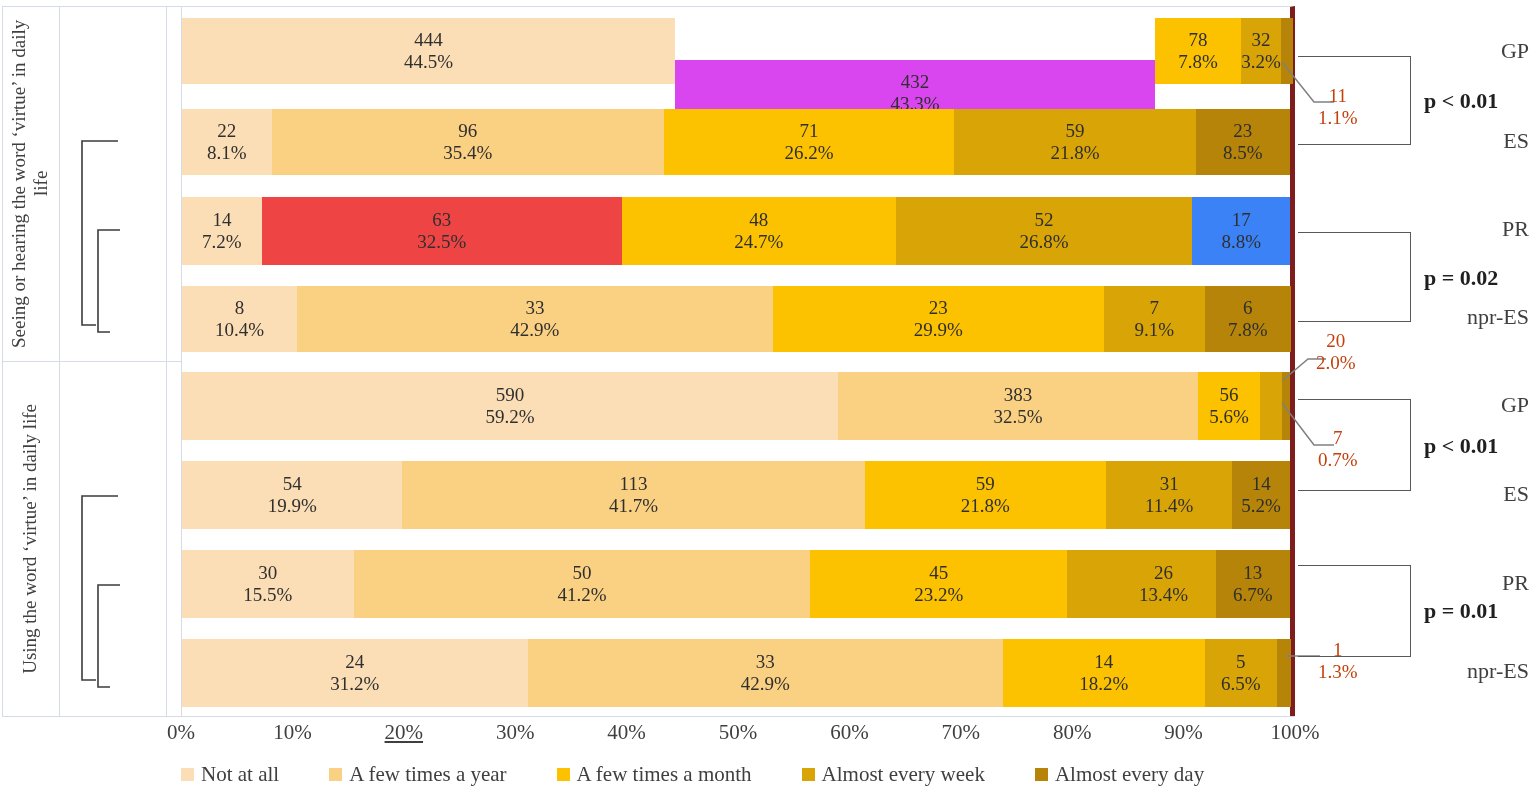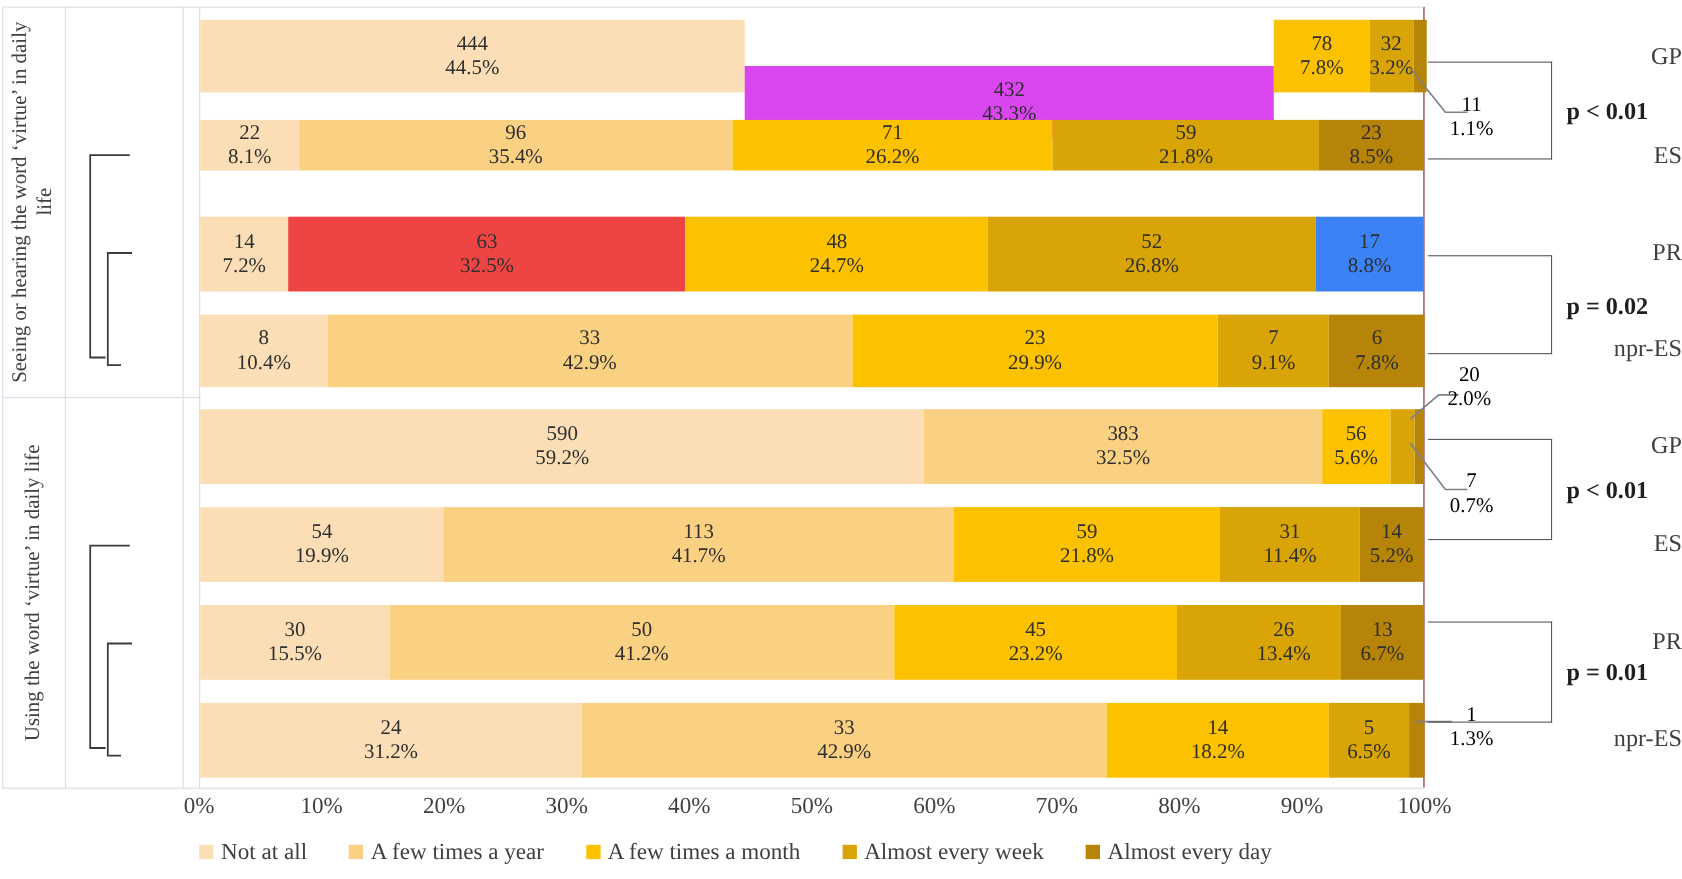--- a/index.html
+++ b/index.html
@@ -55,21 +55,21 @@
     color: #3f3f3f;
     line-height: 1;
   }
 
   
   #plot {
     position: absolute;
     left: 181px; top: 6px;
     width: 1114px; height: 710px;
     border-left: 1px solid #d6dce5;
-    border-right: 1px solid #7f1d1d;
+    border-right: 5px solid #7f1d1d;
     border-top: 1px solid #d6dce5;
   }
 
   .bar-row {
     position: absolute;
     left: 0;
     width: 100%;
     display: flex;
   }
   .seg {
@@ -113,21 +113,21 @@
     background: #d6dce5;
   }
 
   
   #legend {
     position: absolute;
     left: 181px; top: 762px;
     width: 1120px;
     display: flex;
     align-items: center;
-    gap: 4px;
+    gap: 16px;
     font-size: 21px;
     color: #3f3f3f;
   }
   #legend .item {
     display: flex;
     align-items: center;
     gap: 7px;
     margin-right: 34px;
     white-space: nowrap;
   }
@@ -135,21 +135,21 @@
     width: 13px; height: 13px;
     display: inline-block;
     flex: 0 0 auto;
   }
 
   
   .callout {
     position: absolute;
     font-size: 19px;
     line-height: 1.18;
-    color: #000000;
+    color: #c2410c;
     text-align: center;
     white-space: nowrap;
   }
   .callout .n { display: block; }
   .callout .p { display: block; font-family: Liberation Serif, serif; }
 
   .leader { position: absolute; overflow: visible; }
 
   
   .pbracket {
@@ -229,21 +229,21 @@
           </div>
         </div>
         <div class="seg" style="flex: 0 0 3.2%; background: rgb(217, 164, 6);">
           <div class="lbl">
             <span class="n">32</span>
             <span class="p">3.2%</span>
           </div>
         </div>
         <div class="seg" style="flex: 0 0 1.1%; background: rgb(181, 132, 8);"></div>
       </div>
-      <div class="bar-row" style="top: 102px; height: 46px;">
+      <div class="bar-row" style="top: 102px; height: 66px;">
         <div class="seg" style="flex: 0 0 8.1%; background: rgb(251, 222, 181);">
           <div class="lbl">
             <span class="n">22</span>
             <span class="p">8.1%</span>
           </div>
         </div>
         <div class="seg" style="flex: 0 0 35.4%; background: rgb(250, 208, 131);">
           <div class="lbl">
             <span class="n">96</span>
             <span class="p">35.4%</span>
@@ -444,21 +444,21 @@
           </div>
         </div>
         <div class="seg" style="flex: 0 0 1.3%; background: rgb(181, 132, 8);"></div>
       </div>
     </div>
 
   <div class="axis-line"></div>
   <div id="xaxis">
       <div class="tick" style="left: 0%;">0%</div>
       <div class="tick" style="left: 10%;">10%</div>
-      <div class="tick" style="left: 20%;">20%</div>
+      <div class="tick" style="left: 20%; text-decoration: underline;">20%</div>
       <div class="tick" style="left: 30%;">30%</div>
       <div class="tick" style="left: 40%;">40%</div>
       <div class="tick" style="left: 50%;">50%</div>
       <div class="tick" style="left: 60%;">60%</div>
       <div class="tick" style="left: 70%;">70%</div>
       <div class="tick" style="left: 80%;">80%</div>
       <div class="tick" style="left: 90%;">90%</div>
       <div class="tick" style="left: 100%;">100%</div>
     </div>
 

